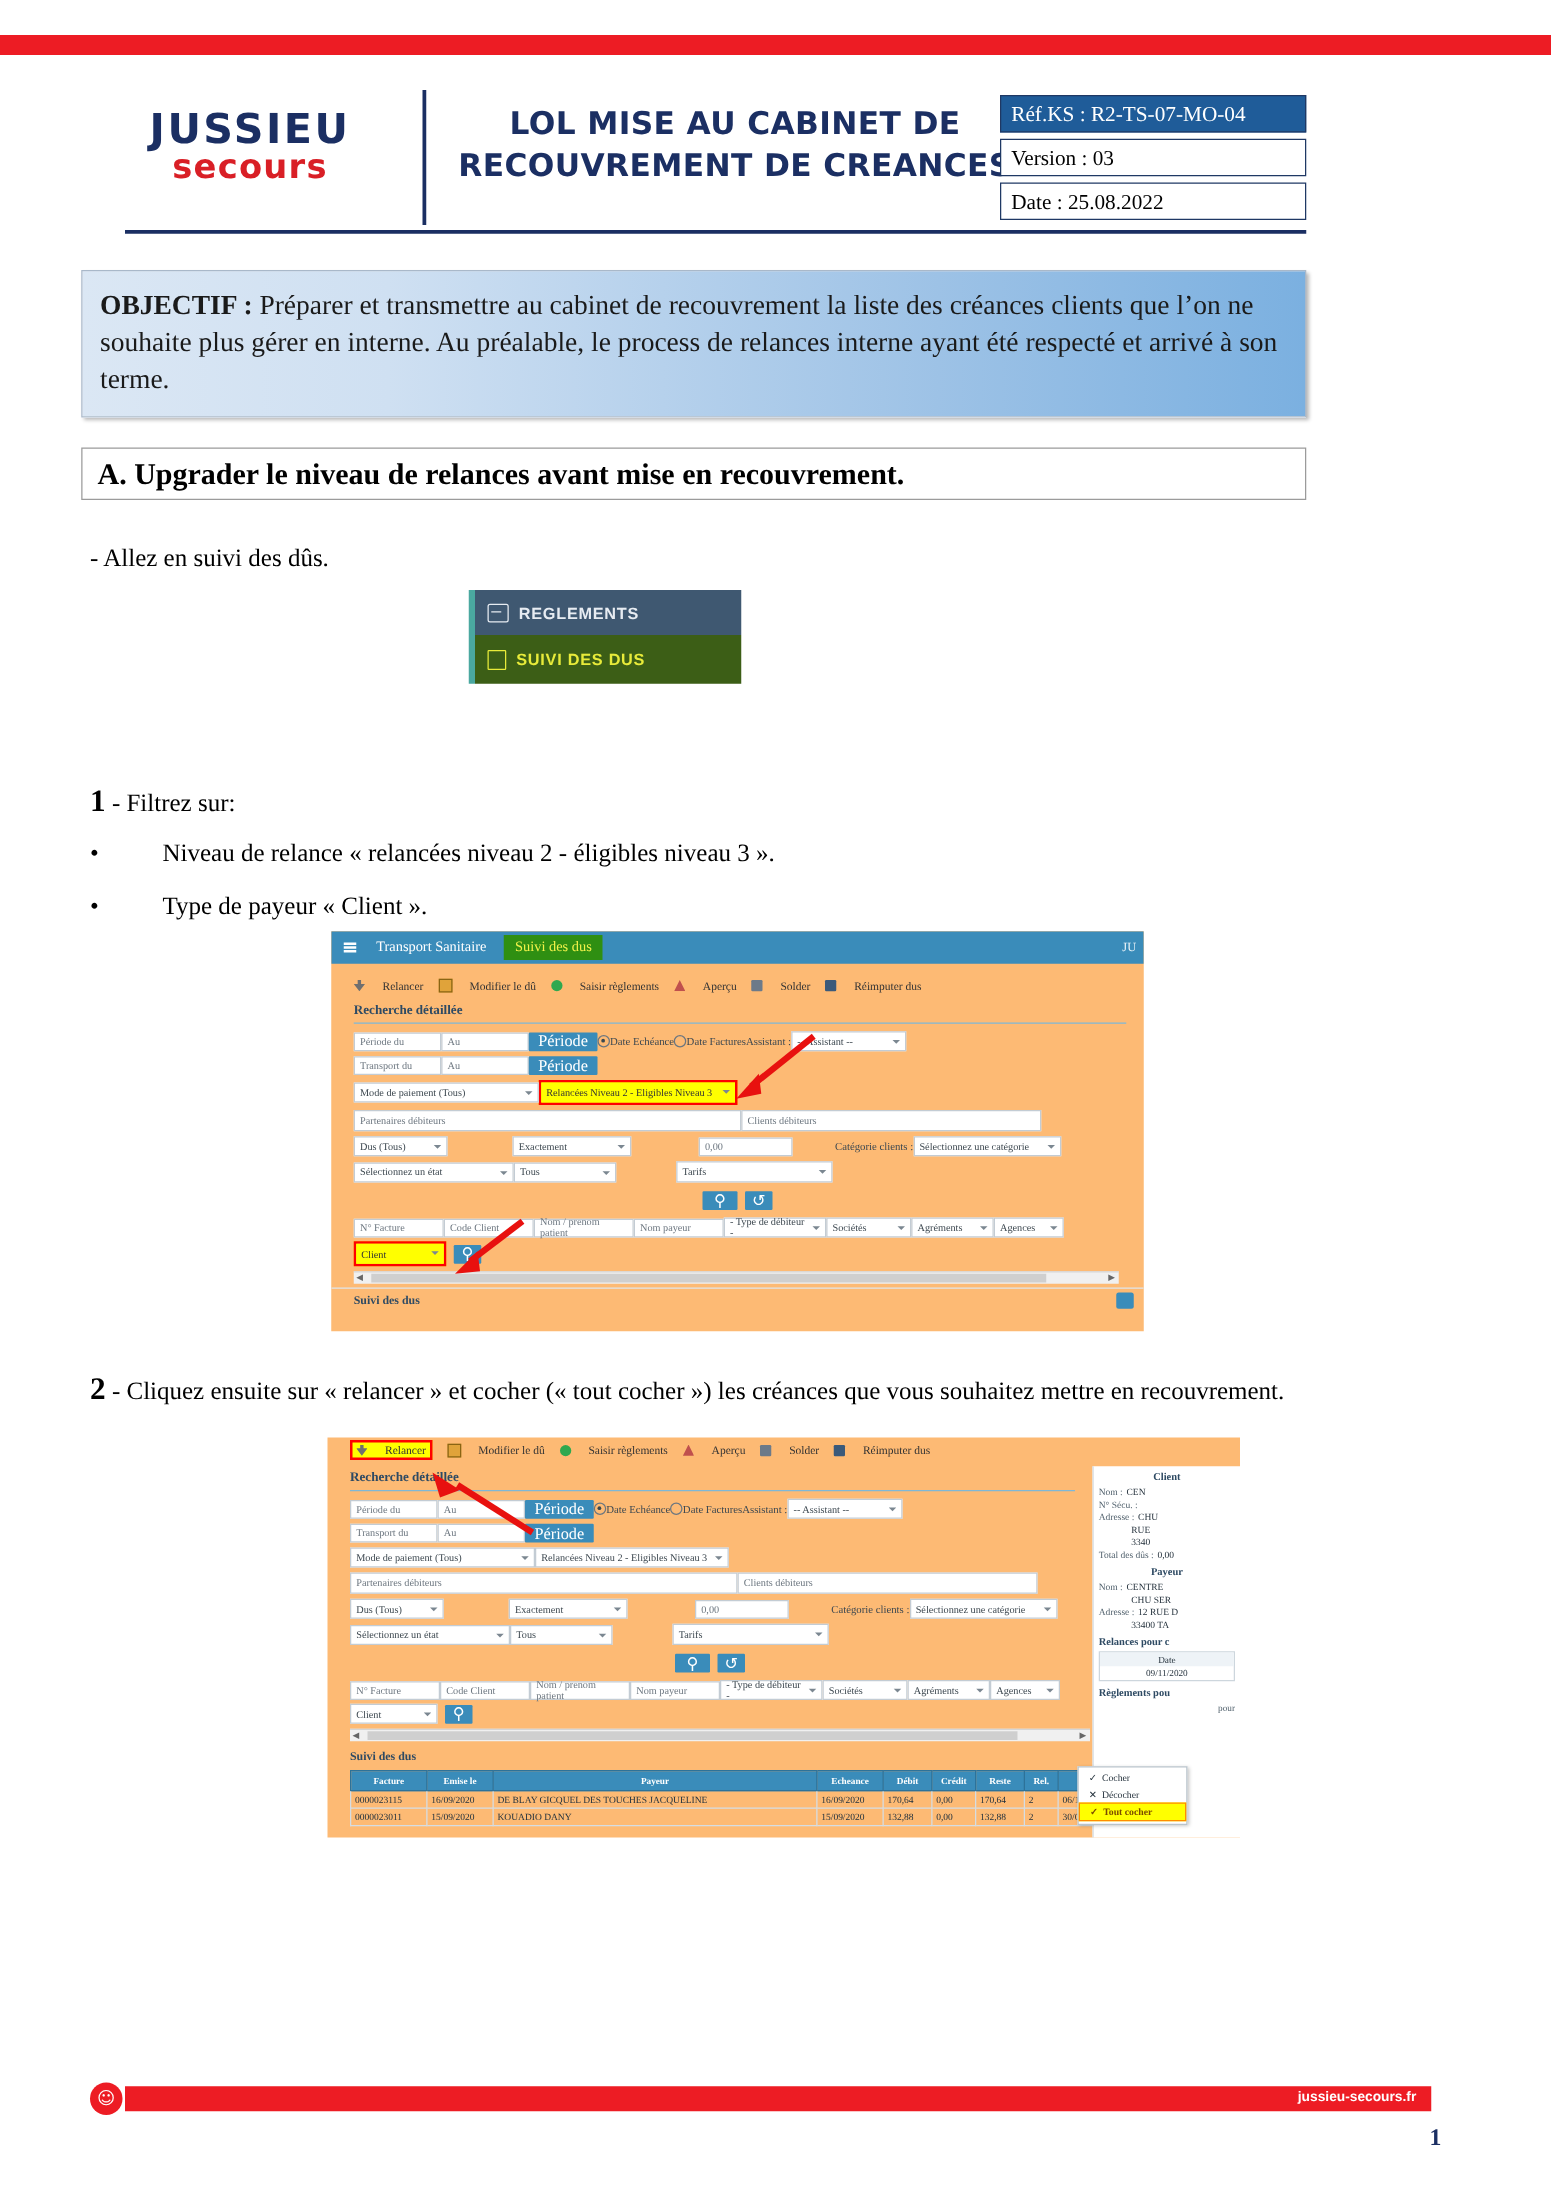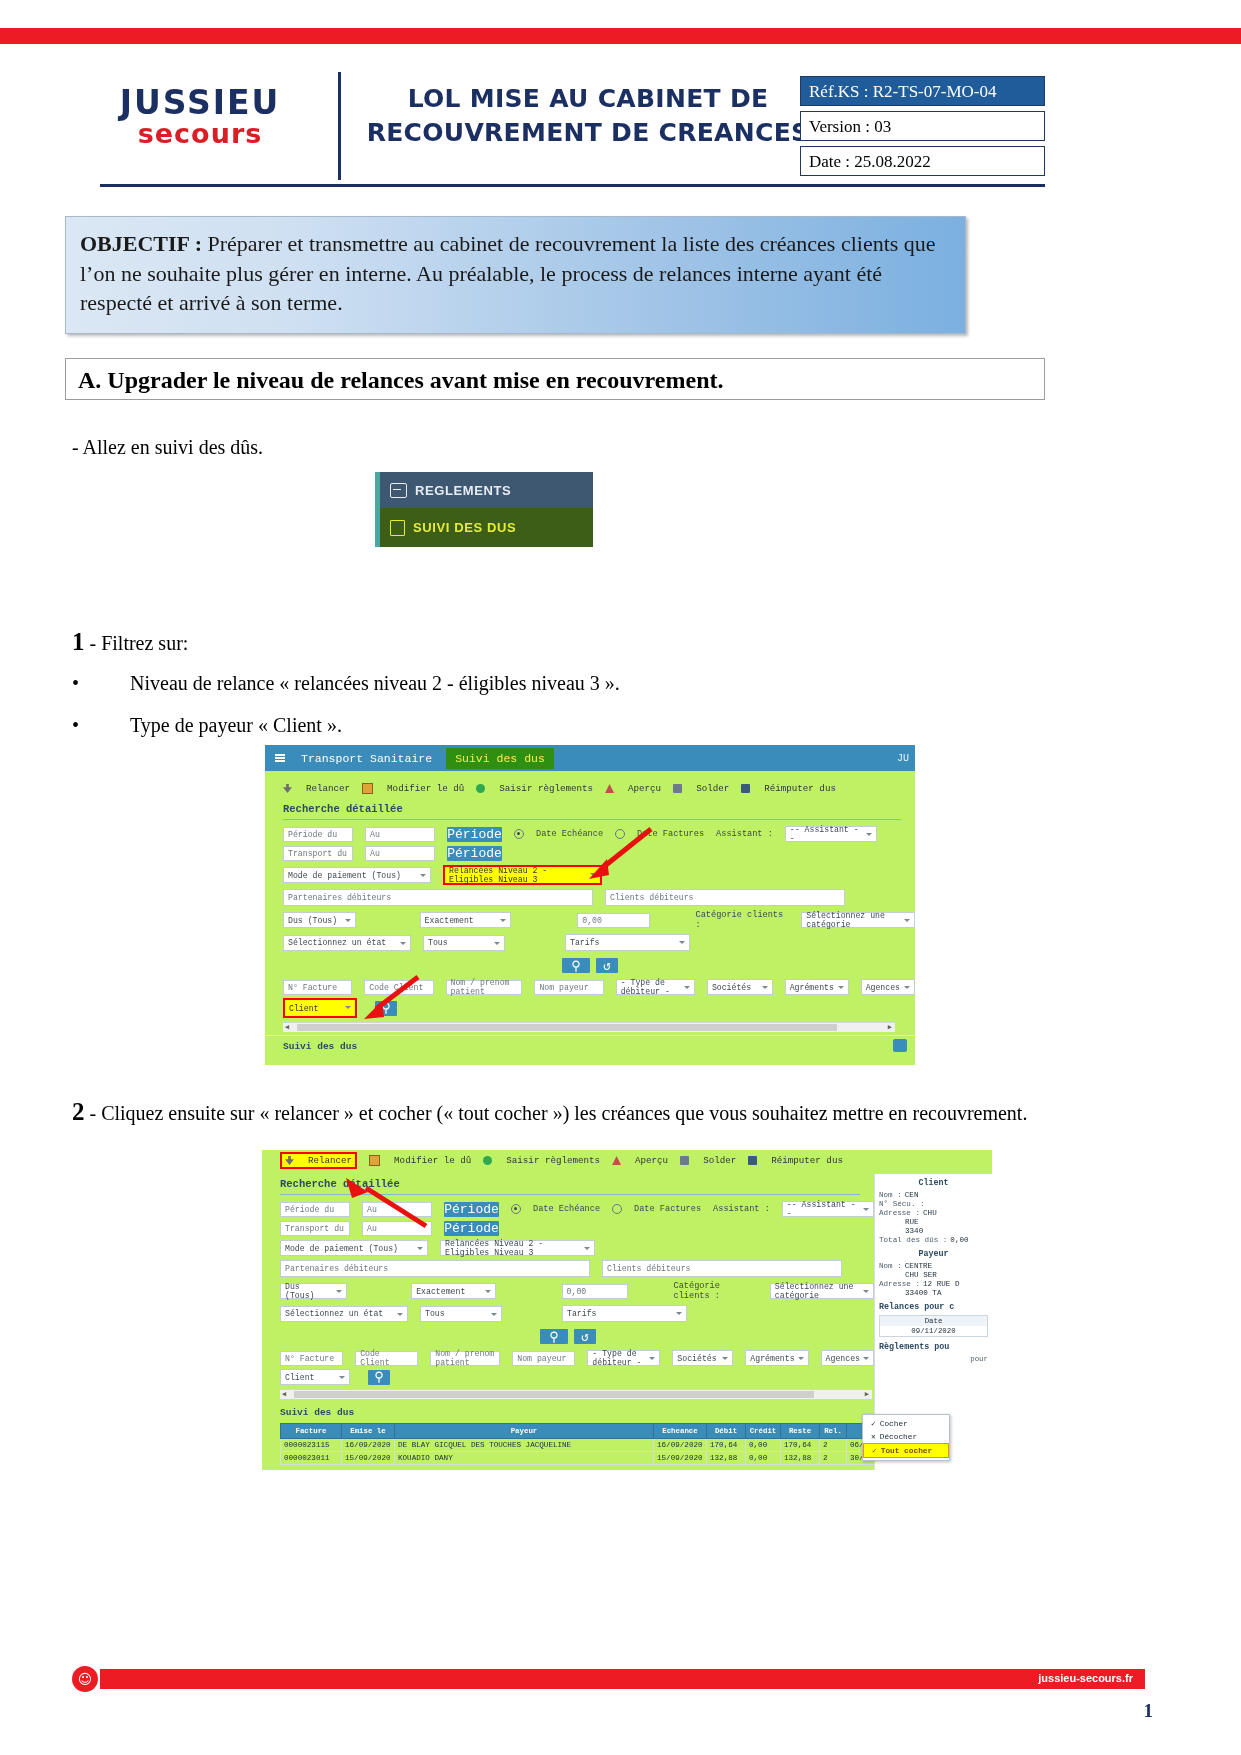--- a/index.html
+++ b/index.html
@@ -21,21 +21,21 @@
   .hdr-sep{position:absolute;left:238px;top:0;width:3px;height:108px;background:#1b2f63;}
   .doc-title{position:absolute;left:258px;top:10px;width:460px;text-align:center;
     font-family:"DejaVu Sans",sans-serif;font-weight:bold;font-size:25px;line-height:1.35;color:#1b2f63;letter-spacing:.3px;}
   .meta{position:absolute;left:700px;top:4px;width:245px;}
   .meta-row{border:1px solid #1f3864;height:30px;line-height:30px;padding:0 8px;font-size:17px;box-sizing:border-box;margin-bottom:5px;background:#fff;color:#000;}
   .meta-row.first{background:#1f5c99;color:#ffffff;border:1px solid #1f3864;}
   .hdr-rule{position:absolute;left:0;top:112px;width:945px;height:3px;background:#1b2f63;}
 
   
   .objective{
-    position:absolute;left:65px;top:216px;width:901px;min-height:118px;
+    position:absolute;left:65px;top:216px;width:980px;min-height:118px;
     background:linear-gradient(to right,#dbe7f4 0%,#cfe0f2 25%,#9dc2e6 70%,#7bb0e0 100%);
     border:1px solid #a9b8c9;
     box-shadow:2px 2px 3px rgba(0,0,0,.28);
     padding:12px 15px 10px 14px;box-sizing:border-box;
     font-size:22px;line-height:1.35;color:#1a1a1a;
   }
   .objective b{font-weight:bold;}
 
   
   .section-a{
@@ -58,21 +58,21 @@
   
   .menu-snip{position:absolute;left:375px;top:472px;width:218px;height:75px;font-family:"Liberation Sans",sans-serif;}
   .menu-snip .accent{position:absolute;left:0;top:0;width:5px;height:75px;background:#4aa8a0;}
   .menu-snip .m-regl{position:absolute;left:5px;top:0;width:213px;height:36px;background:#3f5871;color:#e7ecf2;font-size:13px;font-weight:bold;letter-spacing:.6px;display:flex;align-items:center;gap:8px;padding-left:10px;box-sizing:border-box;}
   .menu-snip .m-suivi{position:absolute;left:5px;top:36px;width:213px;height:39px;background:#3c5e16;color:#e8eb3a;font-size:13px;font-weight:bold;letter-spacing:.6px;display:flex;align-items:center;gap:8px;padding-left:10px;box-sizing:border-box;}
   .mico{display:inline-block;width:15px;height:13px;border:1.4px solid currentColor;border-radius:2px;position:relative;flex:0 0 auto;}
   .mico:after{content:"";position:absolute;left:2px;top:5px;width:8px;height:1.6px;background:currentColor;}
   .mico2{display:inline-block;width:13px;height:14px;border:1.4px solid currentColor;border-radius:1px;position:relative;flex:0 0 auto;}
 
   
-  .shot{position:absolute;font-family:Liberation Mono, monospace;background:#bef264;overflow:hidden;}
+  .shot{position:absolute;font-family:Liberation Serif, serif;background:#fdba74;overflow:hidden;}
   .appbar{background:#3a8cba;height:26px;display:flex;align-items:center;color:#fff;font-size:11.5px;}
   .burger{width:10px;height:8px;margin:0 16px 0 10px;position:relative;}
   .burger i{position:absolute;left:0;width:10px;height:1.6px;background:#fff;}
   .burger i:nth-child(1){top:0}.burger i:nth-child(2){top:3px}.burger i:nth-child(3){top:6px}
   .appbar .brand{margin-right:14px;}
   .appbar .tab{background:#2f8f12;color:#f2f24a;padding:4px 9px;font-size:11.5px;}
   .appbar .right{margin-left:auto;padding-right:6px;font-size:10px;color:#eaf3f8;}
   .tbar{display:flex;align-items:center;gap:12px;font-size:9.2px;color:#333;padding:6px 0 5px 18px;}
   .tbtn{display:flex;align-items:center;gap:14px;white-space:nowrap;}
   .ti{width:9px;height:9px;display:inline-block;flex:0 0 auto;}
@@ -84,21 +84,21 @@
   .ti.reimp{background:#3b5a7a;border-radius:1px;}
   .sec-title{font-size:10.5px;font-weight:bold;color:#2e4a63;padding:4px 0 4px 18px;}
   .hrule{height:1px;background:#7fb8d6;margin:0 14px 6px 18px;}
   .fld{border:1px solid #c3ccd4;height:15px;font-size:8.2px;color:#6d7780;padding:0 4px;display:flex;align-items:center;box-sizing:border-box;background:#fff;}
   .sel{border:1px solid #c3ccd4;height:16px;font-size:8.2px;color:#3d4850;padding:0 13px 0 4px;display:flex;align-items:center;box-sizing:border-box;background:#fff;position:relative;}
   .sel:after{content:"";position:absolute;right:4px;top:6px;border-left:3px solid transparent;border-right:3px solid transparent;border-top:3.5px solid #7b8791;}
   .bluebtn{background:#3a8cba;color:#fff;font-size:13px;height:15px;display:flex;align-items:center;justify-content:center;gap:3px;border-radius:1px;}
   .radio{width:8px;height:8px;border:1.3px solid #6b7680;border-radius:50%;display:inline-block;position:relative;flex:0 0 auto;}
   .radio.on:after{content:"";position:absolute;left:1.5px;top:1.5px;width:3px;height:3px;background:#3a4850;border-radius:50%;}
   .lbl{font-size:8.6px;color:#3d4850;}
-  .row{display:flex;align-items:center;gap:12px;padding-left:18px;margin-bottom:4px;}
+  .row{display:flex;align-items:center;gap:0;padding-left:18px;margin-bottom:4px;}
   .hl-yellow{background:#ffff00;border:2px solid #ff0000;}
   .hl-yellow .sel{background:#ffff00;border:none;color:#333;}
   .arrow{position:absolute;pointer-events:none;}
   .scrollbar{height:9px;background:#f0f0f0;border-top:1px solid #d5d5d5;position:relative;}
   .scrollbar .thumb{position:absolute;left:2px;top:1px;height:7px;background:#cfcfcf;}
   .scrollbar .lft,.scrollbar .rgt{position:absolute;top:1px;font-size:7px;color:#666;line-height:7px;}
   .scrollbar .lft{left:2px}.scrollbar .rgt{right:3px}
   .suivi-bar{font-size:9.5px;font-weight:bold;color:#2e4a63;padding:5px 0 5px 18px;border-top:1px solid #dfe5ea;position:relative;}
   .grid-btn{position:absolute;right:8px;top:3px;width:14px;height:13px;background:#3a8cba;border-radius:2px;}
 

